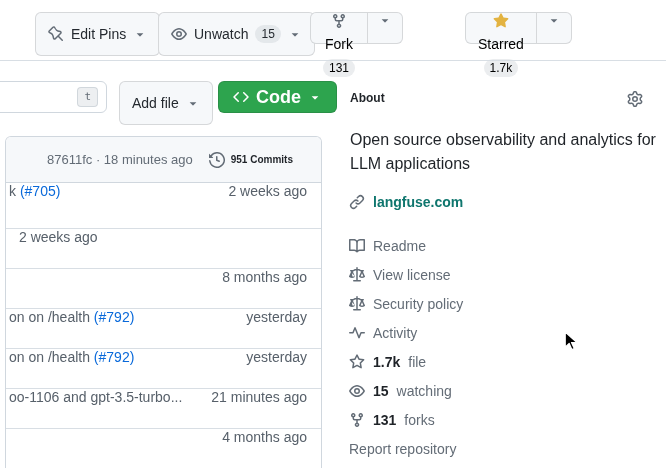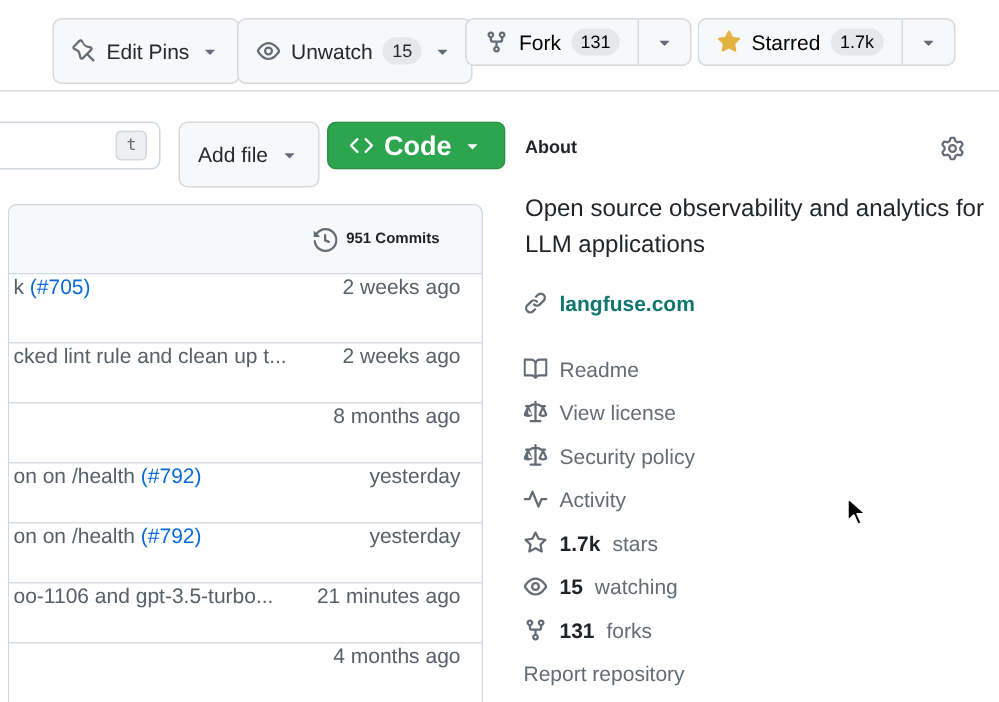--- a/index.html
+++ b/index.html
@@ -23,21 +23,21 @@
   .counter {
     display:inline-block; min-width:20px; padding:0 6px;
     background:rgba(175,184,193,0.25); border-radius:2em;
     font-size:12px; font-weight:500; line-height:18px; text-align:center;
   }
   .btn-group { position:absolute; top:12px; display:flex; }
   .btn-group .seg {
     height:32px; display:inline-flex; align-items:center; gap:7px;
     padding:0 12px; background:#f6f8fa;
     border:1px solid rgba(31,35,40,0.15);
-    font-size:14px; font-weight:500; cursor:pointer;
+    font-size:14px; font-weight:500; cursor:pointer;flex-direction:column;
   }
   .btn-group .seg-main { border-radius:6px 0 0 6px; border-right:none; }
   .btn-group .seg-caret { border-radius:0 6px 6px 0; padding:0 10px; }
 
   #divider-top { position:absolute; left:0; right:0; top:60px; height:1px; background:#d8dee4; }
 
   
   #goto-file-box {
     position:absolute; left:-62px; top:81px; width:169px; height:32px;
     background:#fff; border:1px solid #d0d7de; border-radius:6px;
@@ -170,34 +170,34 @@
       <path d="m11.28 3.22 4.25 4.25a.75.75 0 0 1 0 1.06l-4.25 4.25a.749.749 0 0 1-1.275-.326.749.749 0 0 1 .215-.734L13.94 8l-3.72-3.72a.749.749 0 0 1 .326-1.275.749.749 0 0 1 .734.215Zm-6.56 0a.751.751 0 0 1 1.042.018.751.751 0 0 1 .018 1.042L2.06 8l3.72 3.72a.749.749 0 0 1-.326 1.275.749.749 0 0 1-.734-.215L.47 8.53a.75.75 0 0 1 0-1.06Z"></path>
     </svg>
   <span>Code</span>
   <svg width="14" height="14" viewBox="0 0 16 16" fill="#ffffff">
       <path d="m4.427 7.427 3.396 3.396a.25.25 0 0 0 .354 0l3.396-3.396A.25.25 0 0 0 11.396 7H4.604a.25.25 0 0 0-.177.427Z"></path>
     </svg>
 </button>
 
 <div id="files-box">
   <div id="files-header">
+    <span id="commit-meta"><span>87611fc</span> <span>·</span> <span>18 minutes ago</span></span>
     <span id="commits-link">
       <svg width="16" height="16" viewBox="0 0 16 16" fill="#636c76">
           <path d="m.427 1.927 1.215 1.215a8.002 8.002 0 1 1-1.6 5.685.75.75 0 1 1 1.493-.154 6.5 6.5 0 1 0 1.18-4.458l1.358 1.358A.25.25 0 0 1 3.896 6H.25A.25.25 0 0 1 0 5.75V2.104a.25.25 0 0 1 .427-.177ZM7.75 4a.75.75 0 0 1 .75.75v2.992l2.028.812a.75.75 0 0 1-.557 1.392l-2.5-1A.751.751 0 0 1 7 8.25v-3.5A.75.75 0 0 1 7.75 4Z"></path>
         </svg>
       <span>951 Commits</span>
     </span>
   </div>
 
   <div class="frow first">
     <span class="msg"><span>k </span><span class="lnk">(#705)</span><span></span></span>
     <span class="fdate">2 weeks ago</span>
   </div>
   <div class="frow">
-    <span class="msg"><span>cked lint rule and clean up t...</span><span class="lnk"></span><span></span></span>
     <span class="fdate">2 weeks ago</span>
   </div>
   <div class="frow">
     <span class="msg"><span></span><span class="lnk"></span><span></span></span>
     <span class="fdate">8 months ago</span>
   </div>
   <div class="frow">
     <span class="msg"><span>on on /health </span><span class="lnk">(#792)</span><span></span></span>
     <span class="fdate">yesterday</span>
   </div>
@@ -254,21 +254,21 @@
     <svg width="16" height="16" viewBox="0 0 16 16" fill="#636c76">
         <path d="M6 2c.306 0 .582.187.696.471L10 10.731l1.304-3.26A.751.751 0 0 1 12 7h3.25a.75.75 0 0 1 0 1.5h-2.742l-1.812 4.528a.751.751 0 0 1-1.392 0L6 4.77 4.696 8.03A.75.75 0 0 1 4 8.5H.75a.75.75 0 0 1 0-1.5h2.742l1.812-4.529A.751.751 0 0 1 6 2Z"></path>
       </svg>
     <span>Activity</span>
   </div>
   <div class="about-item">
     <svg width="16" height="16" viewBox="0 0 16 16" fill="#636c76">
         <path d="M8 .25a.75.75 0 0 1 .673.418l1.882 3.815 4.21.612a.75.75 0 0 1 .416 1.279l-3.046 2.97.719 4.192a.751.751 0 0 1-1.088.791L8 12.347l-3.766 1.98a.75.75 0 0 1-1.088-.79l.72-4.194L.818 6.374a.75.75 0 0 1 .416-1.28l4.21-.611L7.327.668A.75.75 0 0 1 8 .25Zm0 2.445L6.615 5.5a.75.75 0 0 1-.564.41l-3.097.45 2.24 2.184a.75.75 0 0 1 .216.664l-.528 3.084 2.769-1.456a.75.75 0 0 1 .698 0l2.77 1.456-.53-3.084a.75.75 0 0 1 .216-.664l2.24-2.183-3.096-.45a.75.75 0 0 1-.564-.41L8 2.694Z"></path>
       </svg>
     <span class="cnt">1.7k</span> 
-      <span>stars</span>
+      <span>file</span>
   </div>
   <div class="about-item">
     <svg width="16" height="16" viewBox="0 0 16 16" fill="#636c76">
         <path d="M8 2c1.981 0 3.671.992 4.933 2.078 1.27 1.091 2.187 2.345 2.637 3.023a1.62 1.62 0 0 1 0 1.798c-.45.678-1.367 1.932-2.637 3.023C11.67 13.008 9.981 14 8 14c-1.981 0-3.671-.992-4.933-2.078C1.797 10.83.88 9.576.43 8.898a1.62 1.62 0 0 1 0-1.798c.45-.677 1.367-1.931 2.637-3.022C4.33 2.992 6.019 2 8 2ZM1.679 7.932a.12.12 0 0 0 0 .136c.411.622 1.241 1.75 2.366 2.717C5.176 11.758 6.527 12.5 8 12.5c1.473 0 2.825-.742 3.955-1.715 1.124-.967 1.954-2.096 2.366-2.717a.12.12 0 0 0 0-.136c-.412-.621-1.242-1.75-2.366-2.717C10.824 4.242 9.473 3.5 8 3.5c-1.473 0-2.825.742-3.955 1.715-1.124.967-1.954 2.096-2.366 2.717Zm9.321.068a3 3 0 1 1-6 0 3 3 0 0 1 6 0ZM8 9.5a1.5 1.5 0 1 0 0-3 1.5 1.5 0 0 0 0 3Z"></path>
       </svg>
     <span class="cnt">15</span> 
       <span>watching</span>
   </div>
   <div class="about-item">
     <svg width="16" height="16" viewBox="0 0 16 16" fill="#636c76">

